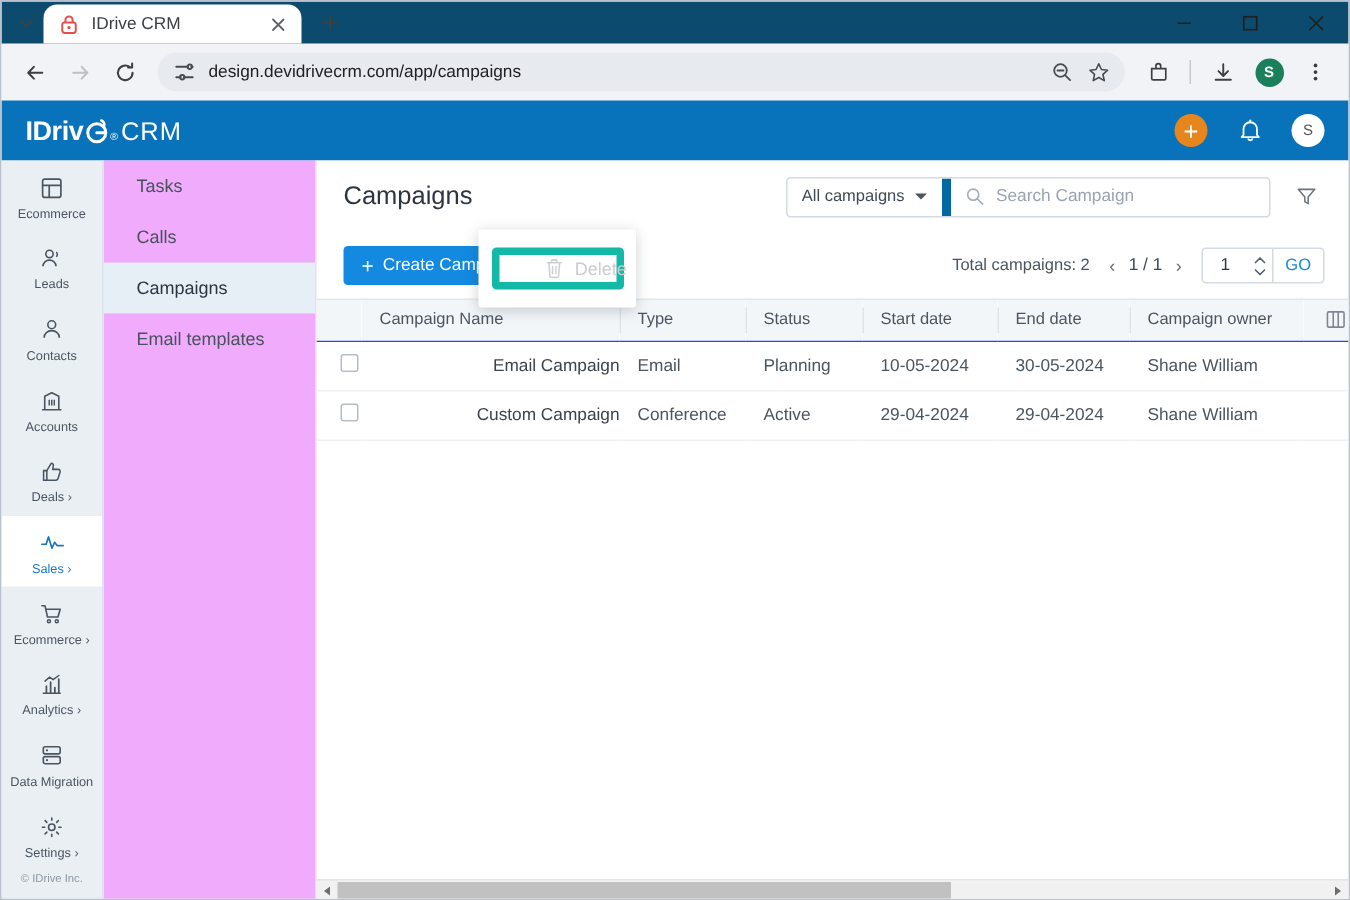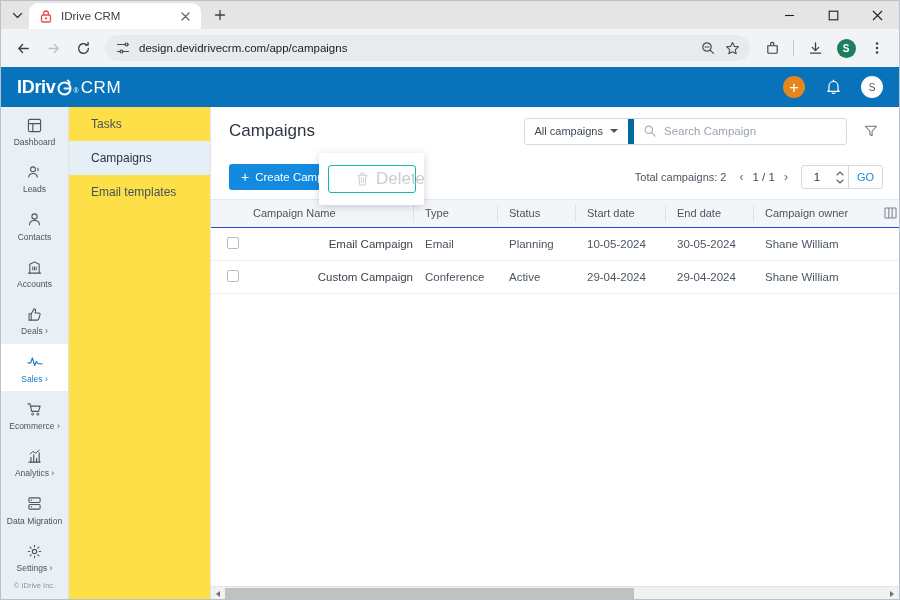--- a/index.html
+++ b/index.html
@@ -6,21 +6,21 @@
   html,body { width:900px; height:600px; overflow:hidden; }
   body {
     font-family: "Liberation Sans", sans-serif;
     background:#ffffff;
     -webkit-font-smoothing: antialiased;
   }
   .window { width:900px; height:600px; position:relative; background:#fff;
             border:1px solid #b9c2cc; overflow:hidden; }
 
   
-  .tabstrip { height:28px; background:#e5e5e5; display:flex; align-items:flex-end;
+  .tabstrip { height:28px; background:#0c4a6e; display:flex; align-items:flex-end;
               position:relative; padding-left:4px; }
   .tab-menu-btn { width:24px; height:24px; display:flex; align-items:center;
                   justify-content:center; margin-bottom:2px; color:#3c4043; }
   .tab { height:26px; background:#fff; border-radius:9px 9px 0 0; display:flex;
          align-items:center; padding:0 8px 0 10px; min-width:172px; gap:8px; }
   .tab-fav { width:14px; height:14px; flex:0 0 14px; display:flex; align-items:center; justify-content:center;}
   .tab-title { font-size:11.5px; color:#3c4043; flex:1; white-space:nowrap;
                overflow:hidden; text-overflow:ellipsis; }
   .tab-close { width:16px; height:16px; display:flex; align-items:center;
                justify-content:center; color:#5f6368; font-size:12px; }
@@ -73,21 +73,21 @@
           display:flex; flex-direction:column; position:relative; }
   .rail-item { padding:9px 2px 7px; display:flex; flex-direction:column;
                align-items:center; gap:4px; color:#4a5560; }
   .rail-item .ri-ico { height:18px; display:flex; align-items:center; justify-content:center; }
   .rail-label { font-size:8.5px; text-align:center; line-height:1.1; }
   .rail-item.active { background:#ffffff; color:#1878c4; }
   .rail-foot { margin-top:auto; padding:0 0 10px; text-align:center;
                font-size:7.5px; color:#8d97a1; }
 
   
-  .subnav { width:142px; background:#fde047; border-right:1px solid #dfe4e9; }
+  .subnav { width:142px; background:#f0abfc; border-right:1px solid #dfe4e9; }
   .subnav-item { height:34px; display:flex; align-items:center; padding-left:22px;
                  font-size:12px; color:#49525c; }
   .subnav-item.active { background:#e6eef6; color:#2b3540; }
 
   
   .main { flex:1; background:#fff; display:flex; flex-direction:column;
           position:relative; min-width:0; }
 
   .page-head { height:48px; display:flex; align-items:center; padding:0 16px 0 18px;
                gap:14px; }
@@ -126,23 +126,23 @@
   .spinner { width:16px; display:flex; flex-direction:column; align-items:center;
              justify-content:center; gap:3px; color:#55606a; }
   .go-btn { padding:0 8px; display:flex; align-items:center; font-size:11px;
             color:#1389e0; border-left:1px solid #d3dae1; }
 
   
   .delete-panel { position:absolute; left:108px; top:-2px; width:105px; height:52px;
                   background:#fff; border-radius:2px;
                   box-shadow:0 2px 9px rgba(40,55,70,.22); display:flex;
                   align-items:center; justify-content:center; z-index:20; }
-  .delete-btn { height:28px; width:88px; border:1px solid #14b8a6; border-radius:3px;
+  .delete-btn { height:28px; width:88px; border:5px solid #14b8a6; border-radius:3px;
                 display:flex; align-items:center; justify-content:center; gap:7px;
-                font-size:17px; color:#c9ccd0;padding-left:38px; }
+                font-size:12px; color:#c9ccd0;padding-left:38px; }
 
   
   .table-wrap { flex:1; border-top:1px solid #e3e8ed; overflow:hidden; }
   table { width:100%; border-collapse:collapse; table-layout:fixed; }
   thead th { height:27px; background:#f3f6f9; font-size:11px; color:#4a5560;
              font-weight:normal; text-align:left; border-bottom:1px solid #1d4ed8;
              padding:0; position:relative; }
   thead th .th-in { padding-left:12px; display:flex; align-items:center; }
   thead th.divided .th-in::before { content:""; position:absolute; left:0; top:5px;
              bottom:5px; width:1px; background:#dde3e9; }
@@ -314,21 +314,21 @@
 
     <div class="rail">
 
       <div class="rail-item">
         <span class="ri-ico">
           <svg width="15" height="15" viewBox="0 0 16 16">
               <rect x="1.5" y="1.5" width="13" height="13" rx="1.6" fill="none" stroke="currentColor" stroke-width="1.2"></rect>
               <path d="M1.5 6 H14.5 M6.2 6 V14.5" stroke="currentColor" stroke-width="1.2"></path>
             </svg>
         </span>
-        <span class="rail-label">Dashboard</span>
+        <span class="rail-label">Ecommerce</span>
       </div>
 
       <div class="rail-item">
         <span class="ri-ico">
           <svg width="15" height="15" viewBox="0 0 16 16">
               <circle cx="6.4" cy="4.6" r="2.6" fill="none" stroke="currentColor" stroke-width="1.15"></circle>
               <path d="M1.8 13.4 c0-2.7 2.1-4.4 4.6-4.4 s4.6 1.7 4.6 4.4" fill="none" stroke="currentColor" stroke-width="1.15"></path>
               <path d="M11.2 3.2 a2.3 2.3 0 0 1 0 3.4" fill="none" stroke="currentColor" stroke-width="1.1"></path>
             </svg>
         </span>
@@ -417,20 +417,21 @@
             </svg>
         </span>
         <span class="rail-label">Settings ›</span>
       </div>
 
       <div class="rail-foot">© IDrive Inc.</div>
     </div>
 
     <div class="subnav">
       <div class="subnav-item">Tasks</div>
+      <div class="subnav-item">Calls</div>
       <div class="subnav-item active">Campaigns</div>
       <div class="subnav-item">Email templates</div>
     </div>
 
     <div class="main">
 
       <div class="page-head">
         <div class="page-title">Campaigns</div>
         <div class="head-right">
           <div class="search-group">

